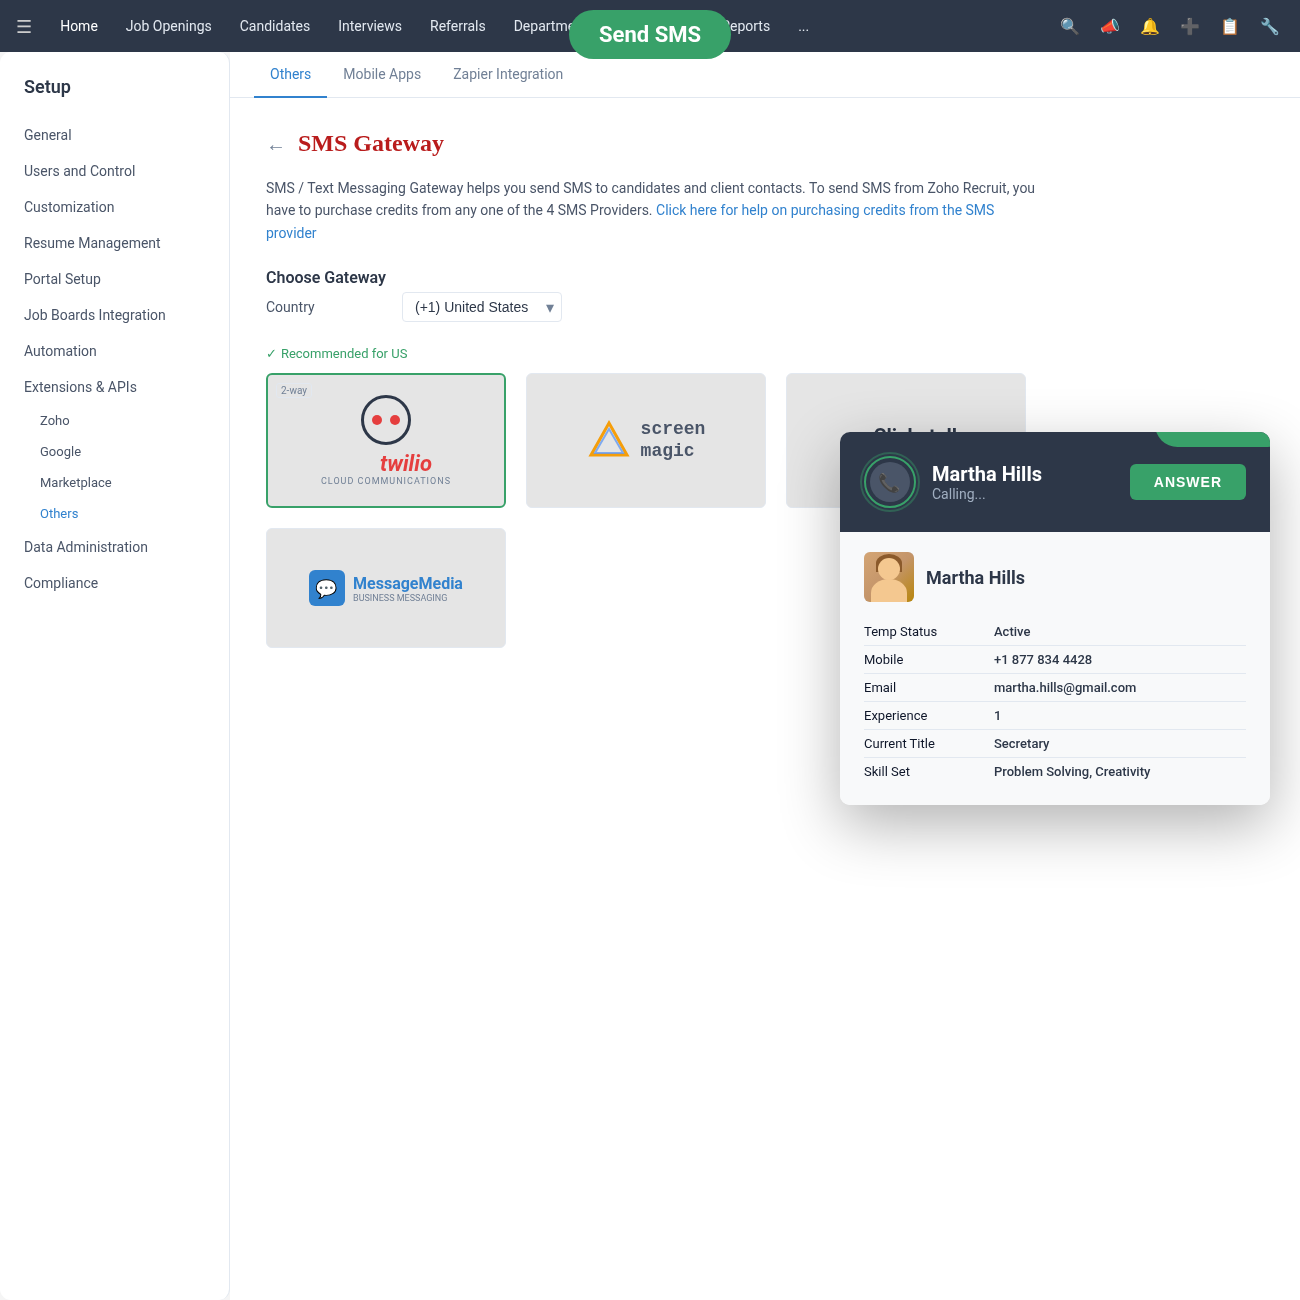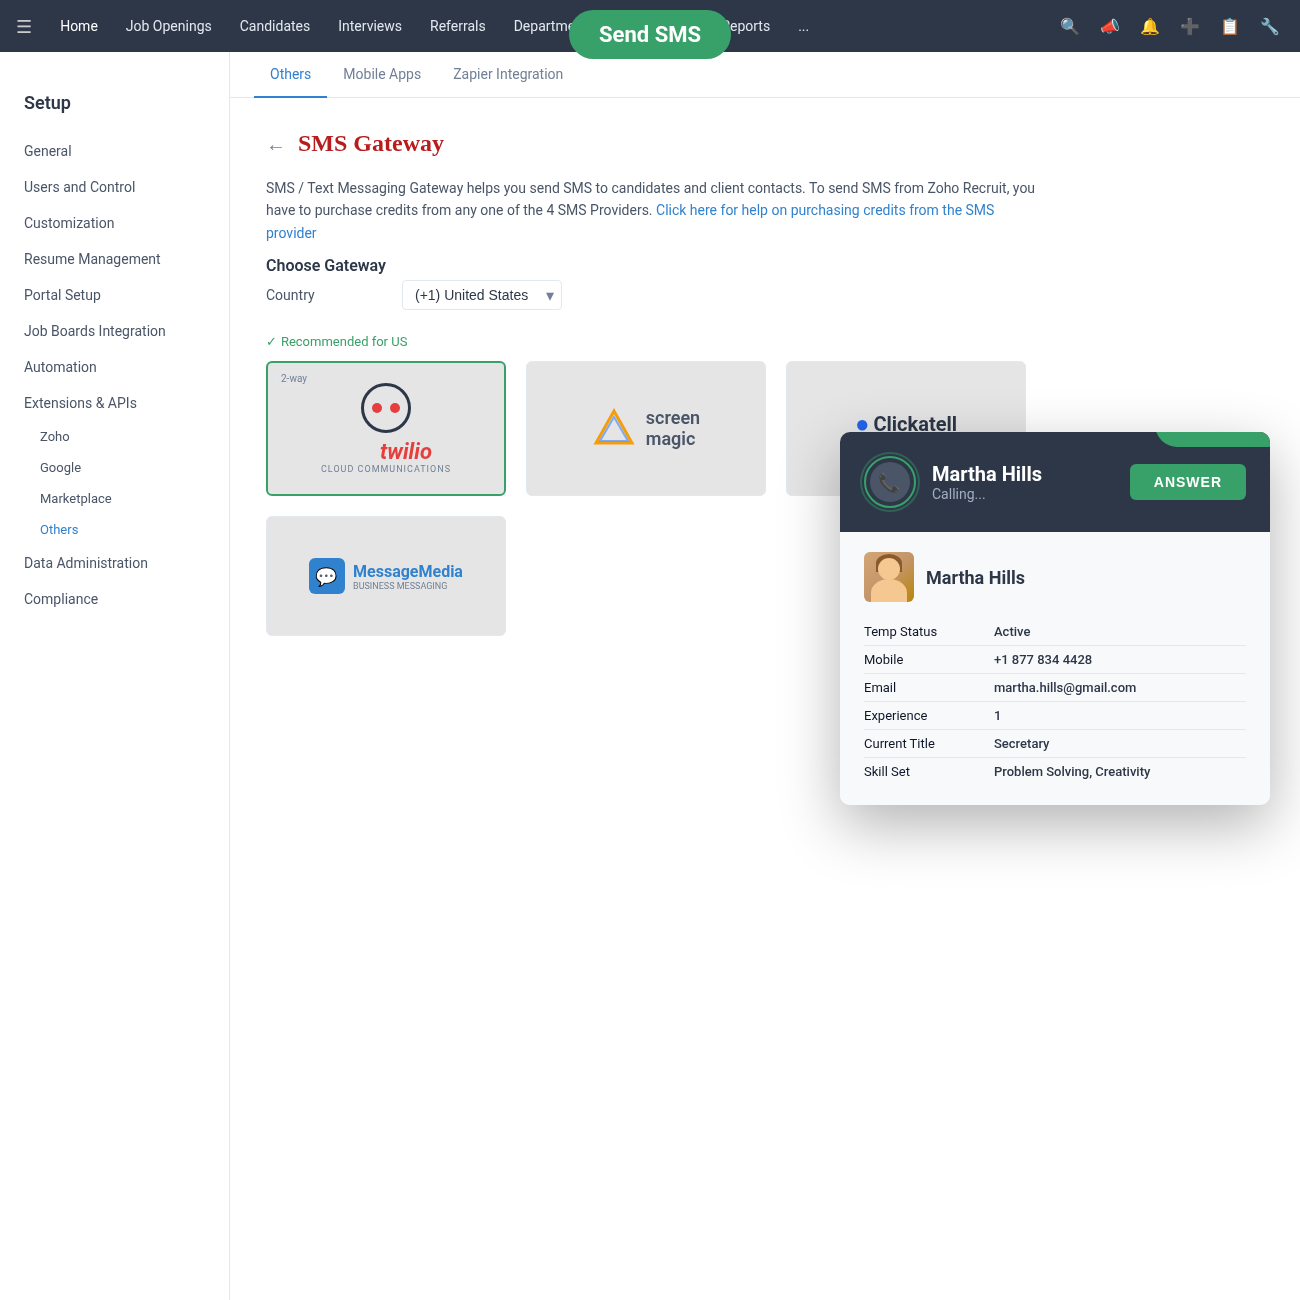--- a/index.html
+++ b/index.html
@@ -43,22 +43,23 @@
     .layout {
       display: flex;
       height: calc(1300px - 52px);
     }
 
     
     .sidebar {
       width: 230px;
       background: white;
       border-right: 1px solid #e2e8f0;
-      padding: 40px 0;
+      padding: 24px 0;
       overflow-y: auto;
+      border-radius: 11px;
     }
     .sidebar-title {
       font-size: 18px;
       font-weight: 600;
       color: #2d3748;
       padding: 0 24px 20px;
     }
     .sidebar-item {
       padding: 10px 24px;
       font-size: 14px;
@@ -116,21 +117,21 @@
     .page-title {
       font-size: 24px;
       font-weight: 600;
       color: #b91c1c;
       font-family: Liberation Serif, serif;
     }
     .page-description {
       font-size: 14px;
       color: #4a5568;
       line-height: 1.6;
-      margin-bottom: 12px;
+      margin-bottom: 24px;
       max-width: 780px;
     }
     .help-link { color: #3182ce; text-decoration: none; }
 
     .section-title {
       font-size: 16px;
       font-weight: 600;
       color: #2d3748;
       margin-bottom: 5px;
     }
@@ -244,22 +245,23 @@
       font-size: 9px;
       color: #718096;
       letter-spacing: 1px;
       text-transform: uppercase;
       text-align: center;
     }
 
     
     .screenmagic-logo {
       display: flex;
-      align-items: flex-start;
+      align-items: flex-end;
       gap: 10px;
+      font-family: Liberation Mono, monospace;
     }
     .sm-text {
       font-size: 18px;
       font-weight: 600;
       color: #4a5568;
       line-height: 1.2;
     }
     .sm-text span { display: block; }
 
     

